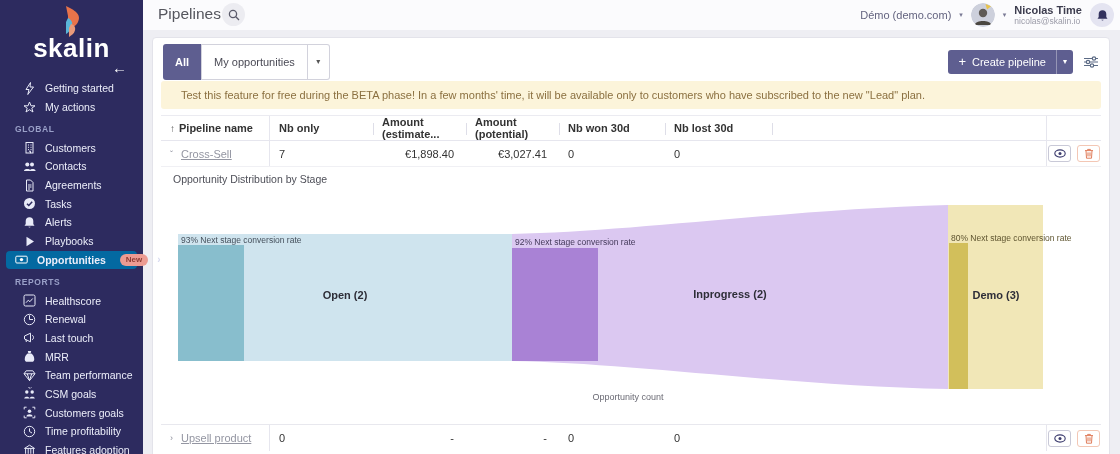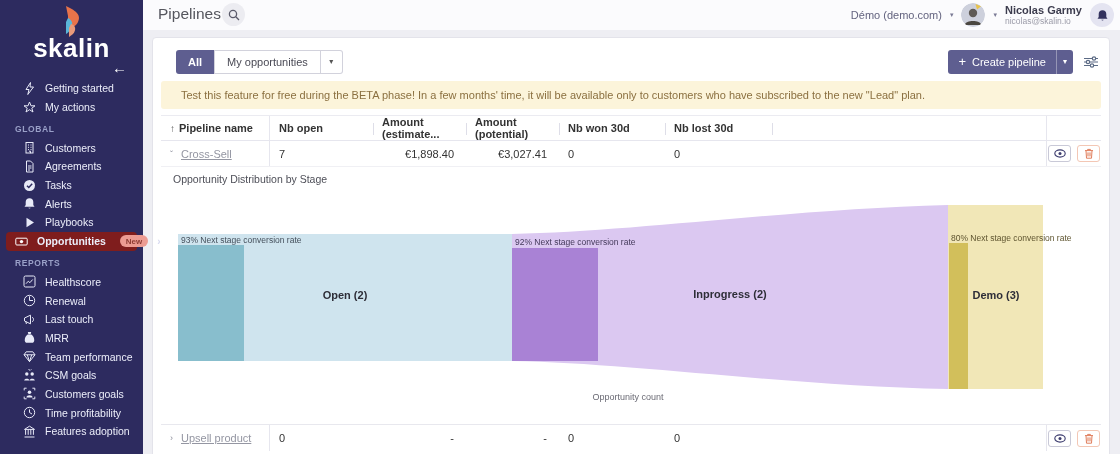--- a/index.html
+++ b/index.html
@@ -7,40 +7,40 @@
 
   
   .sidebar { position:absolute; left:0; top:0; width:143px; height:454px; background:#2d2b5f; z-index:5; }
   .logo-flame { position:absolute; left:58px; top:4px; }
   .logo-text { position:absolute; top:33px; left:0; width:143px; text-align:center; color:#fff; font-size:26px; font-weight:bold; letter-spacing:.5px; }
   .collapse-arrow { position:absolute; top:59px; left:112px; color:#fff; font-size:15px; cursor:pointer; }
   .nav { position:absolute; top:79px; left:0; right:0; }
   .s-item { height:18.7px; display:flex; align-items:center; gap:9px; padding-left:23px; color:#eceefa; font-size:10.5px; white-space:nowrap; cursor:pointer; }
   .s-item svg { flex:0 0 13px; }
   .s-sec { height:19px; display:flex; align-items:center; padding-left:15px; color:#9aa0c8; font-size:8.5px; font-weight:bold; letter-spacing:.6px; margin-top:3px; }
-  .s-item.active { background:#7f1d1d; border-radius:4px; margin:0 6px; padding-left:9px; font-weight:bold; }
+  .s-item.active { background:#0369a1; border-radius:4px; margin:0 6px; padding-left:9px; font-weight:bold; }
   .badge { background:#ec9b92; color:#8e3c34; font-size:8px; font-weight:bold; padding:1.5px 6px; border-radius:8px; margin-left:5px; }
   .s-item .chev { margin-left:auto; margin-right:9px; font-size:10px; color:#d7daf0; }
 
   
   .topbar { position:absolute; left:143px; top:0; width:977px; height:30px; background:#fbfbfd; }
   .page-title { position:absolute; left:15px; top:5px; font-size:15.5px; color:#55565e; }
   .search-circle { position:absolute; left:79px; top:3px; width:23px; height:23px; border-radius:50%; background:#ececf1; display:flex; align-items:center; justify-content:center; cursor:pointer; }
   .top-right { position:absolute; right:6px; top:2px; height:26px; display:flex; align-items:center; gap:8px; }
   .account { font-size:11px; color:#63637f; cursor:pointer; white-space:nowrap; }
   .caret { font-size:7px; color:#7a7a95; }
   .avatar { width:24px; height:24px; border-radius:50%; overflow:hidden; flex:0 0 24px; cursor:pointer; }
   .uname { font-size:11px; font-weight:bold; color:#3c3c4e; line-height:12px; }
   .uemail { font-size:8.5px; color:#9b9ba8; line-height:10px; }
   .bell-circle { width:24px; height:24px; border-radius:50%; background:#e4e4f1; display:flex; align-items:center; justify-content:center; cursor:pointer; }
 
   
   .card { position:absolute; left:152px; top:37px; width:958px; height:560px; background:#fff; border:1px solid #e3e3ea; border-radius:4px; }
   .toolbar { position:absolute; left:10px; right:10px; top:11px; height:25px; display:flex; align-items:center; }
-  .tabgroup { display:flex; height:24px;margin-left:13px; }
+  .tabgroup { display:flex; height:36px; }
   .tab { font-size:11px; display:flex; align-items:center; padding:0 12px; cursor:pointer; }
   .tab.active { background:#5e5e90; color:#fff; font-weight:bold; border-radius:3px 0 0 3px; }
   .tab.plain { background:#fff; color:#4a4a55; border:1px solid #d2d2dc; }
   .tab-caret { width:22px; border:1px solid #d2d2dc; border-left:none; border-radius:0 3px 3px 0; display:flex; align-items:center; justify-content:center; font-size:8px; color:#555; background:#fff; cursor:pointer; }
   .toolbar-right { margin-left:auto; display:flex; align-items:center; gap:10px; }
   .create-btn { height:24px; background:#5e5e90; color:#fff; border-radius:3px; display:flex; align-items:center; font-size:11px; cursor:pointer; }
   .create-btn .plus { padding:0 6px 0 10px; font-size:13px; }
   .create-btn .lbl { padding-right:10px; }
   .create-btn .split { width:1px; align-self:stretch; background:rgba(255,255,255,.35); }
   .create-btn .dd { padding:0 6px; font-size:8px; }
@@ -99,20 +99,28 @@
 
     <div class="s-item">
       <svg width="13" height="13" viewBox="0 0 13 13">
           <rect x="3" y="1.5" width="7" height="10.5" fill="none" stroke="#e8eaf8"></rect>
           <path d="M5 4 h1 M7.5 4 h1 M5 6.3 h1 M7.5 6.3 h1 M5 8.6 h1 M7.5 8.6 h1 M6 10.2 h1.5 v2" stroke="#e8eaf8" fill="none"></path>
         </svg>
       <span>Customers</span>
     </div>
     <div class="s-item">
       <svg width="13" height="13" viewBox="0 0 13 13">
+          <circle cx="4.3" cy="4.5" r="2" fill="#e8eaf8"></circle>
+          <circle cx="9" cy="4.5" r="2" fill="#e8eaf8"></circle>
+          <path d="M1 11 c0-2.6 6.6-2.6 6.6 0 Z M6.8 11 c0-2.6 5.8-2.6 5.8 0 Z" fill="#e8eaf8"></path>
+        </svg>
+      <span>Contacts</span>
+    </div>
+    <div class="s-item">
+      <svg width="13" height="13" viewBox="0 0 13 13">
           <path d="M3.5 1 h4 L10 3.5 V12 H3.5 Z" fill="none" stroke="#e8eaf8"></path>
           <path d="M5 6 h3.5 M5 8 h3.5 M5 10 h2" stroke="#e8eaf8"></path>
         </svg>
       <span>Agreements</span>
     </div>
     <div class="s-item">
       <svg width="13" height="13" viewBox="0 0 13 13">
           <circle cx="6.5" cy="6.5" r="5.5" fill="#e8eaf8"></circle>
           <path d="M4 6.7 l1.8 1.8 L9.2 4.8" stroke="#2d2b5f" stroke-width="1.5" fill="none"></path>
         </svg>
@@ -224,21 +232,21 @@
     <div class="avatar">
       <svg width="24" height="24" viewBox="0 0 24 24">
           <circle cx="12" cy="12" r="12" fill="#cdd0dc"></circle>
           <circle cx="12" cy="10" r="4.2" fill="#5f5a55"></circle>
           <path d="M3.5 22 c1.5-5.5 15.5-5.5 17 0 Z" fill="#4a4640"></path>
           <path d="M14.5 1 l5.5 2.2 -4 3.4 Z" fill="#e8c34a"></path>
         </svg>
     </div>
     <span class="caret">▾</span>
     <div>
-      <div class="uname">Nicolas Garmy</div>
+      <div class="uname">Nicolas Time</div>
       <div class="uemail">nicolas@skalin.io</div>
     </div>
     <div class="bell-circle">
       <svg width="13" height="13" viewBox="0 0 13 13">
           <path d="M6.5 1.2 c2.4 0 3.8 1.7 3.8 3.8 v3 l1.2 1.8 H1.5 l1.2-1.8 v-3 c0-2.1 1.4-3.8 3.8-3.8 Z" fill="#33325e"></path>
           <path d="M5.3 10.8 a1.3 1.3 0 0 0 2.4 0 Z" fill="#33325e"></path>
         </svg>
     </div>
   </div>
 </div>
@@ -276,21 +284,21 @@
   </div>
 
   <div class="table">
 
     <div class="trow head">
       <div class="c">
           <span class="sort-ic">↑</span>
           <span>Pipeline name</span>
         </div>
       <div class="c vline">
-          <span>Nb open</span>
+          <span>Nb only</span>
         </div>
       <div class="c r tick">
           <span>Amount (estimate...</span>
         </div>
       <div class="c r tick">
           <span>Amount (potential)</span>
         </div>
       <div class="c tick">
           <span>Nb won 30d</span>
         </div>

